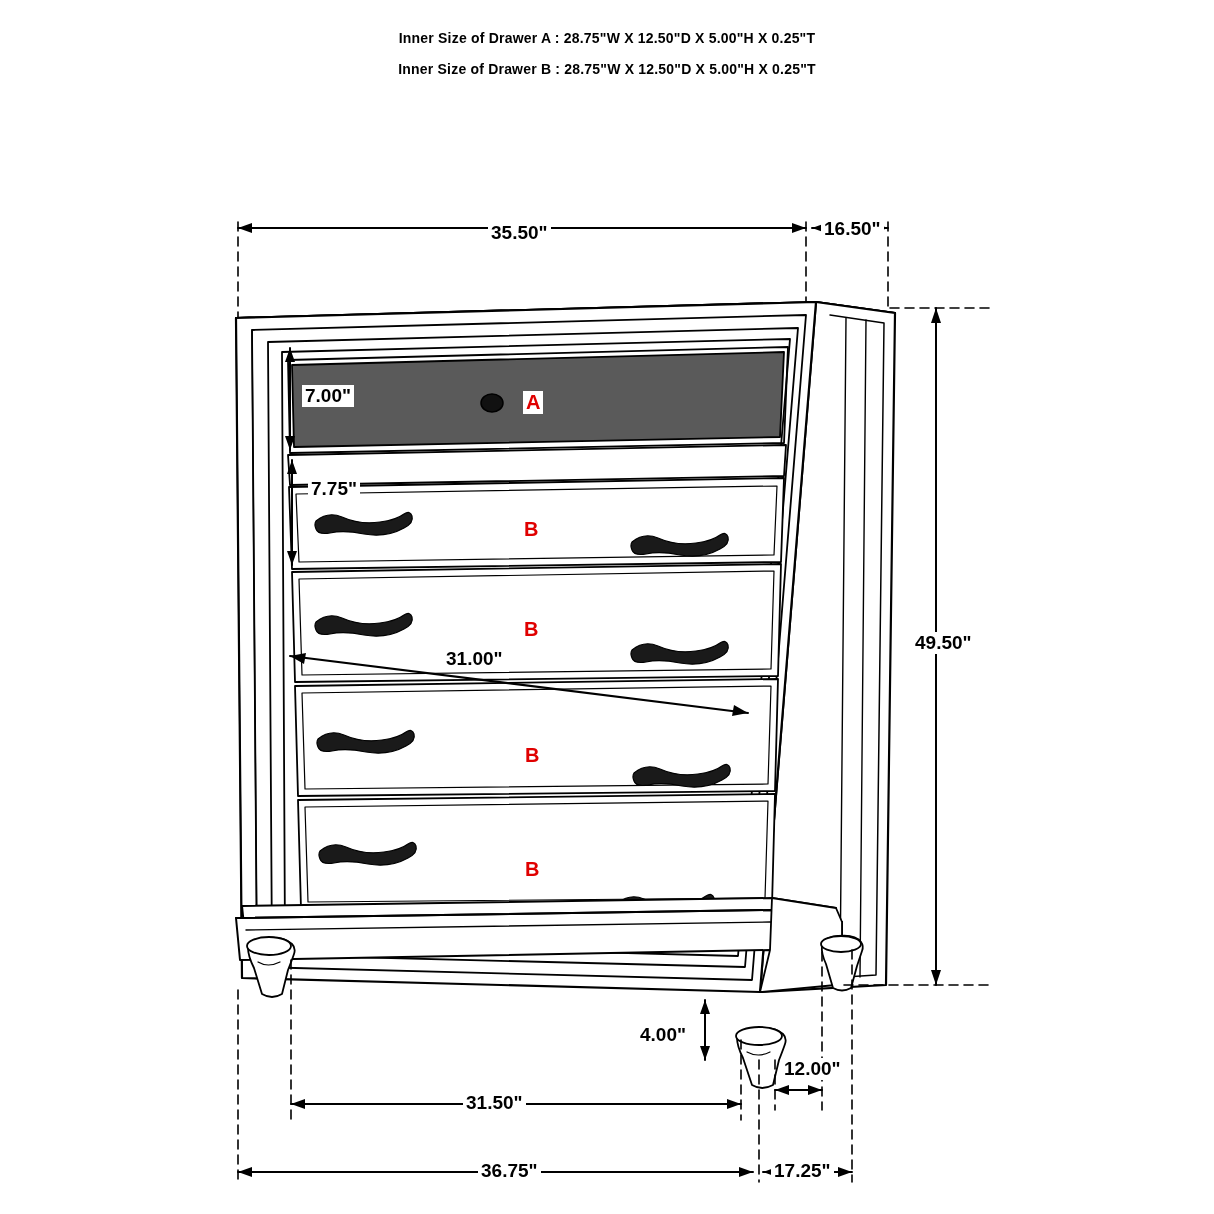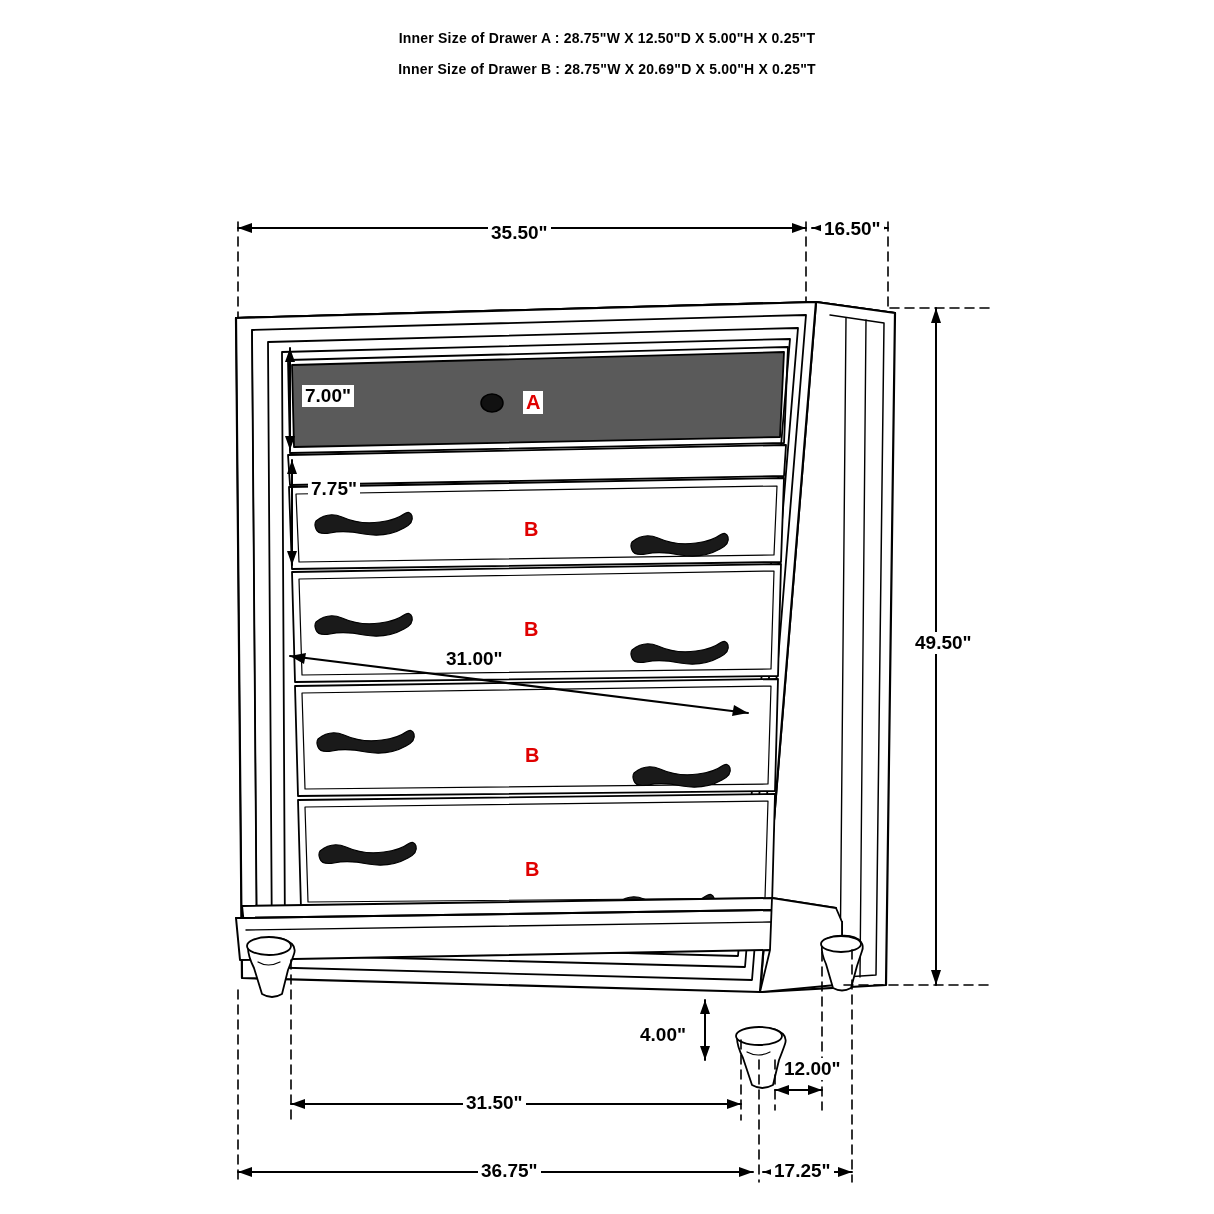--- a/index.html
+++ b/index.html
@@ -58,21 +58,21 @@
     padding: 0 3px;
     white-space: nowrap;
   }
 </style>
 </head>
 <body>
 
 <div id="root">
 
   <div class="header-note" id="note-a">Inner Size of Drawer A : 28.75"W X 12.50"D X 5.00"H X  0.25"T</div>
-  <div class="header-note" id="note-b">Inner Size of Drawer B : 28.75"W X 20.69"D X 5.00"H X  0.25"T</div>
+  <div class="header-note" id="note-b">Inner Size of Drawer B : 28.75"W X 12.50"D X 5.00"H X  0.25"T</div>
 
   <svg id="figure" viewBox="0 0 1214 1214">
     <g fill="none" stroke="#000" stroke-width="2.2" stroke-linejoin="round" stroke-linecap="round">
 
       <g stroke-width="2">
         <line x1="238" y1="228" x2="806" y2="228"></line>
         <path d="M238 228 l14 -5 l0 10 z" fill="#000" stroke="none"></path>
         <path d="M806 228 l-14 -5 l0 10 z" fill="#000" stroke="none"></path>
       </g>
 

